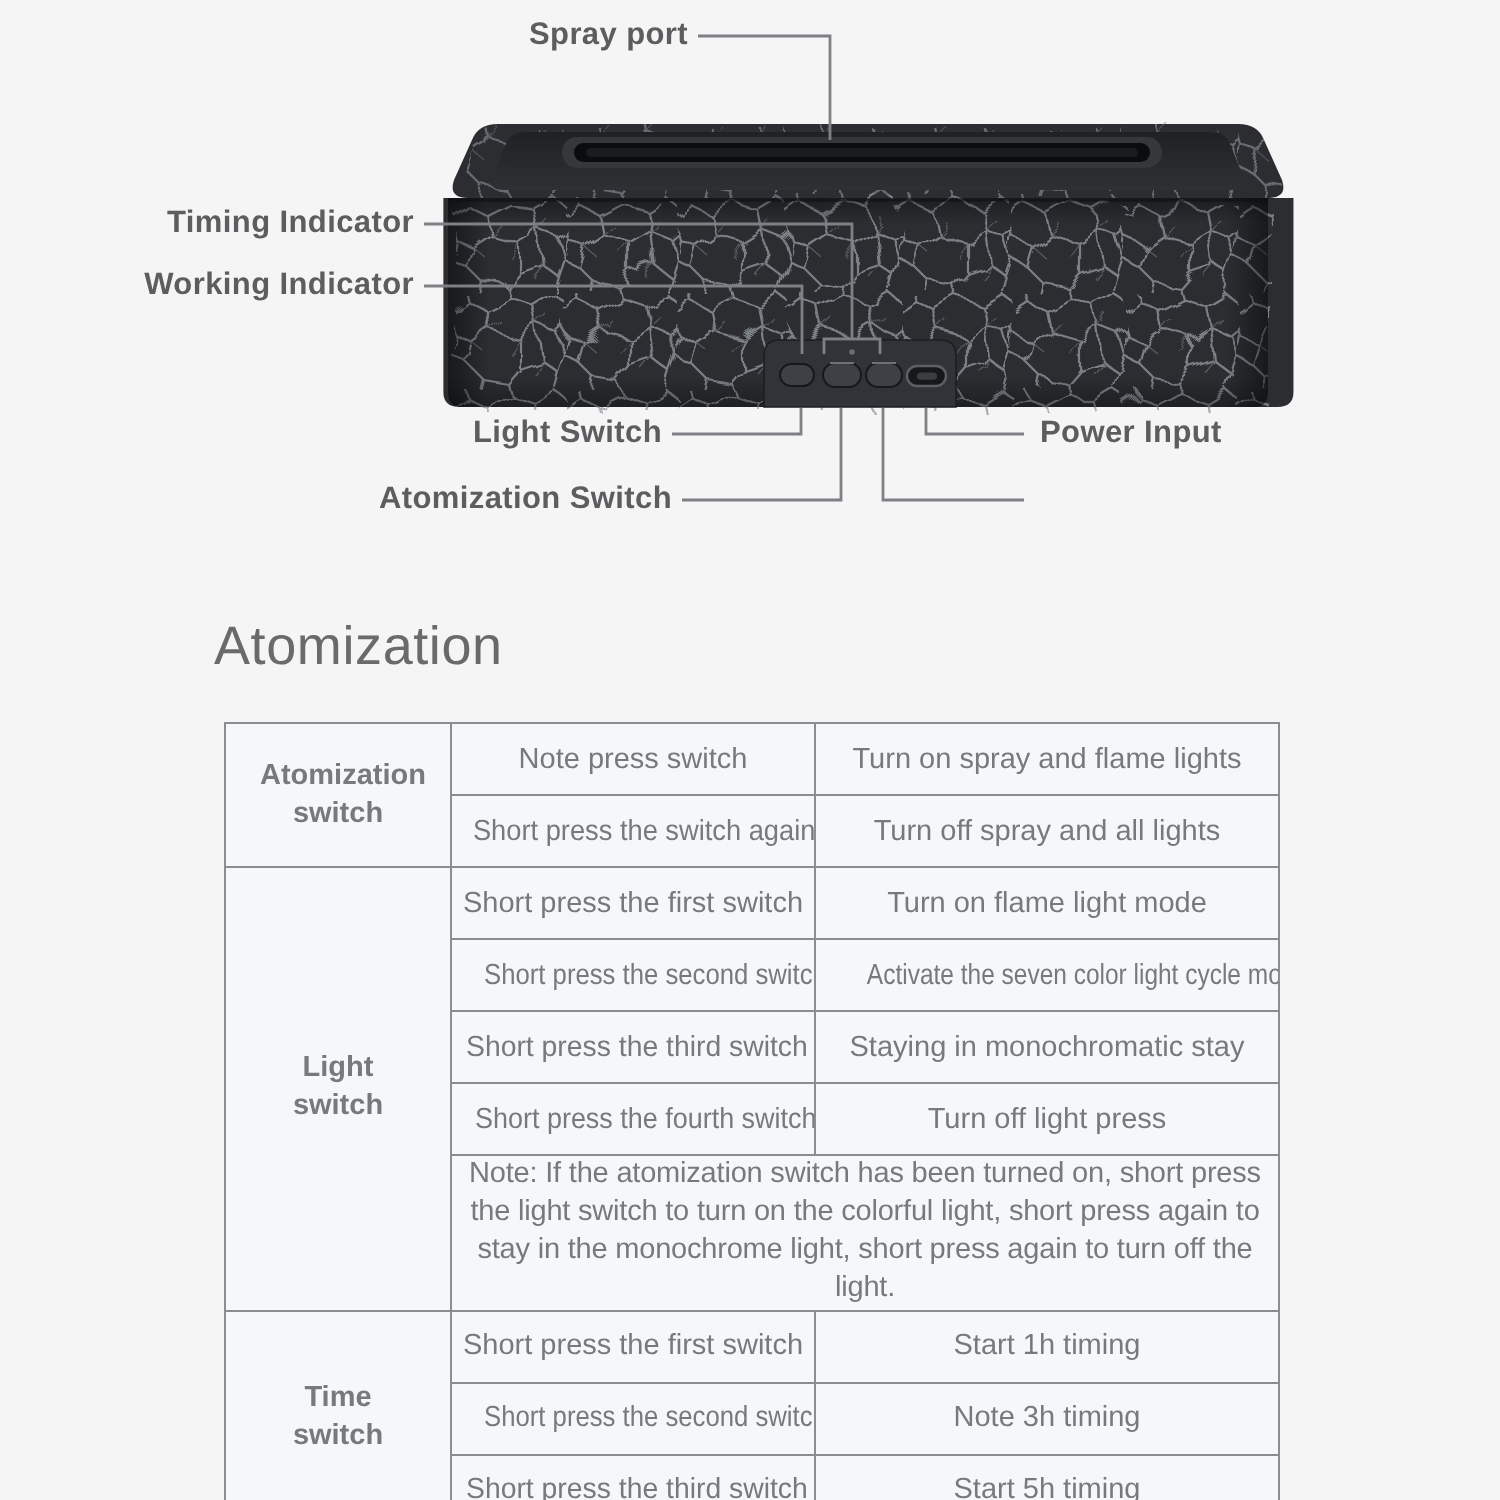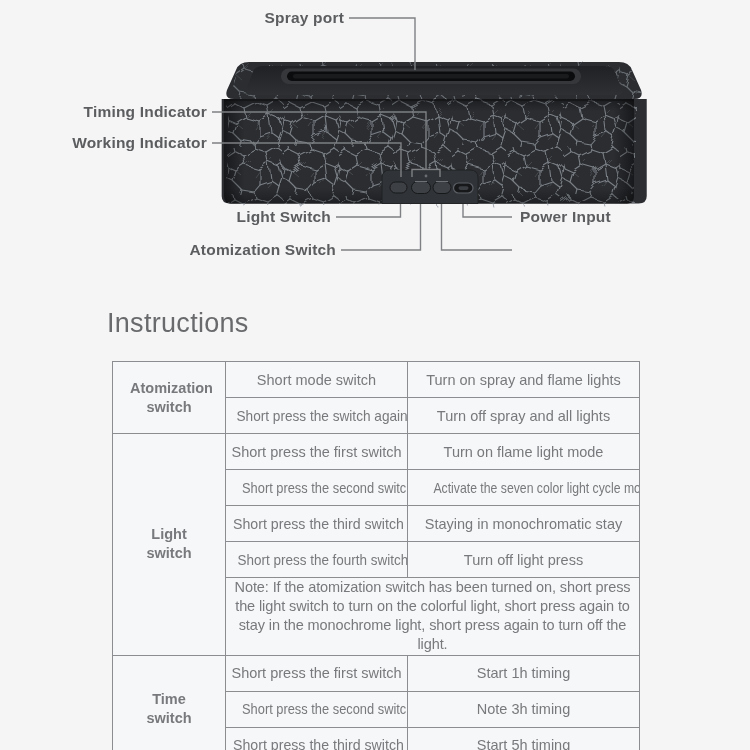--- a/index.html
+++ b/index.html
@@ -162,33 +162,33 @@
     </svg>
 
     <div class="callout-label lbl-right" style="right:406px; top:8px;">Spray port</div>
     <div class="callout-label lbl-right" style="right:543px; top:133px;">Working Indicator</div>
     <div class="callout-label lbl-right" style="right:543px; top:102px;">Timing Indicator</div>
     <div class="callout-label lbl-right" style="right:419px; top:207px;">Light Switch</div>
     <div class="callout-label lbl-right" style="right:414px; top:240px;">Atomization Switch</div>
     <div class="callout-label" style="left:520px; top:207px;text-align:right;">Power Input</div>
   </div>
 
-  <h2 class="heading">Instructions</h2>
+  <h2 class="heading">Atomization</h2>
 
   <table class="instr">
     <colgroup>
         <col style="width:113px">
         <col style="width:182px">
         <col style="width:232px">
       </colgroup>
     <tbody>
 
       <tr>
         <td class="group" rowspan="2"><span class="group-text">Atomization switch</span></td>
-        <td><span class="fit">Short mode switch</span></td>
+        <td><span class="fit">Note press switch</span></td>
         <td><span class="fit">Turn on spray and flame lights</span></td>
       </tr>
       <tr>
         <td><span class="fit" style="transform: scaleX(0.94);">Short press the switch again</span></td>
         <td><span class="fit">Turn off spray and all lights</span></td>
       </tr>
 
       <tr>
         <td class="group" rowspan="5"><span class="group-text">Light switch</span></td>
         <td><span class="fit">Short press the first switch</span></td>

